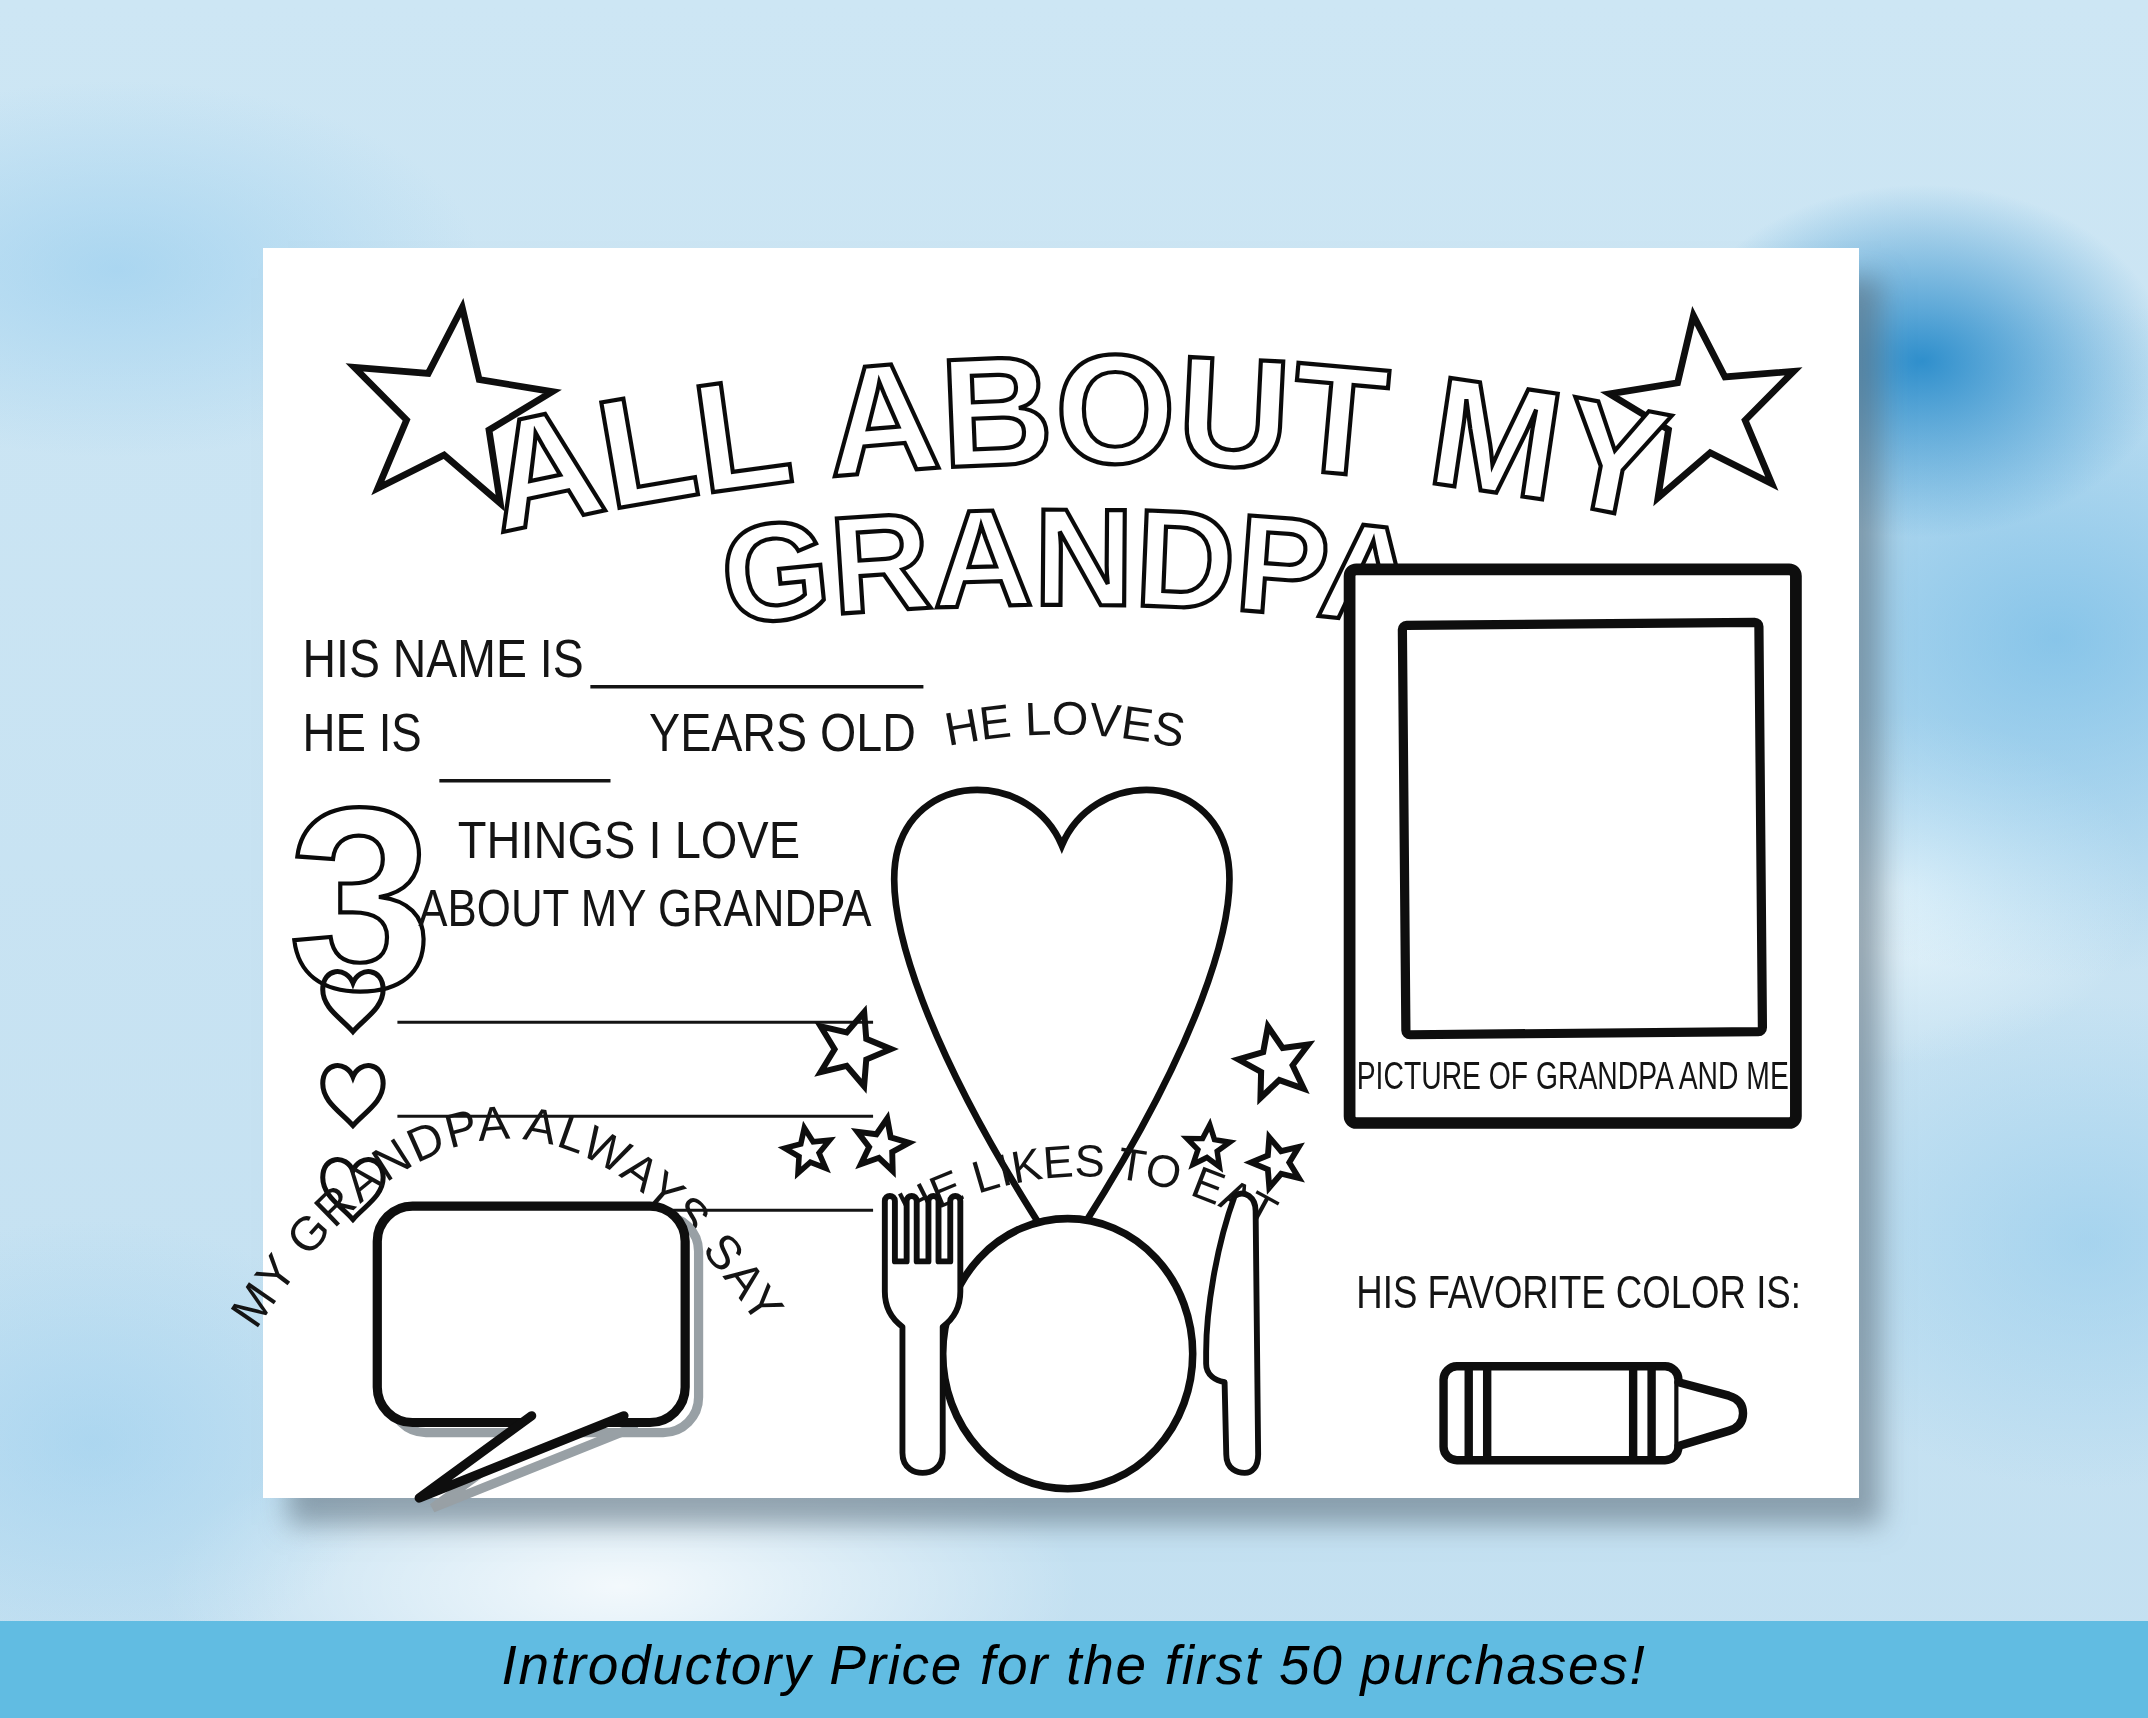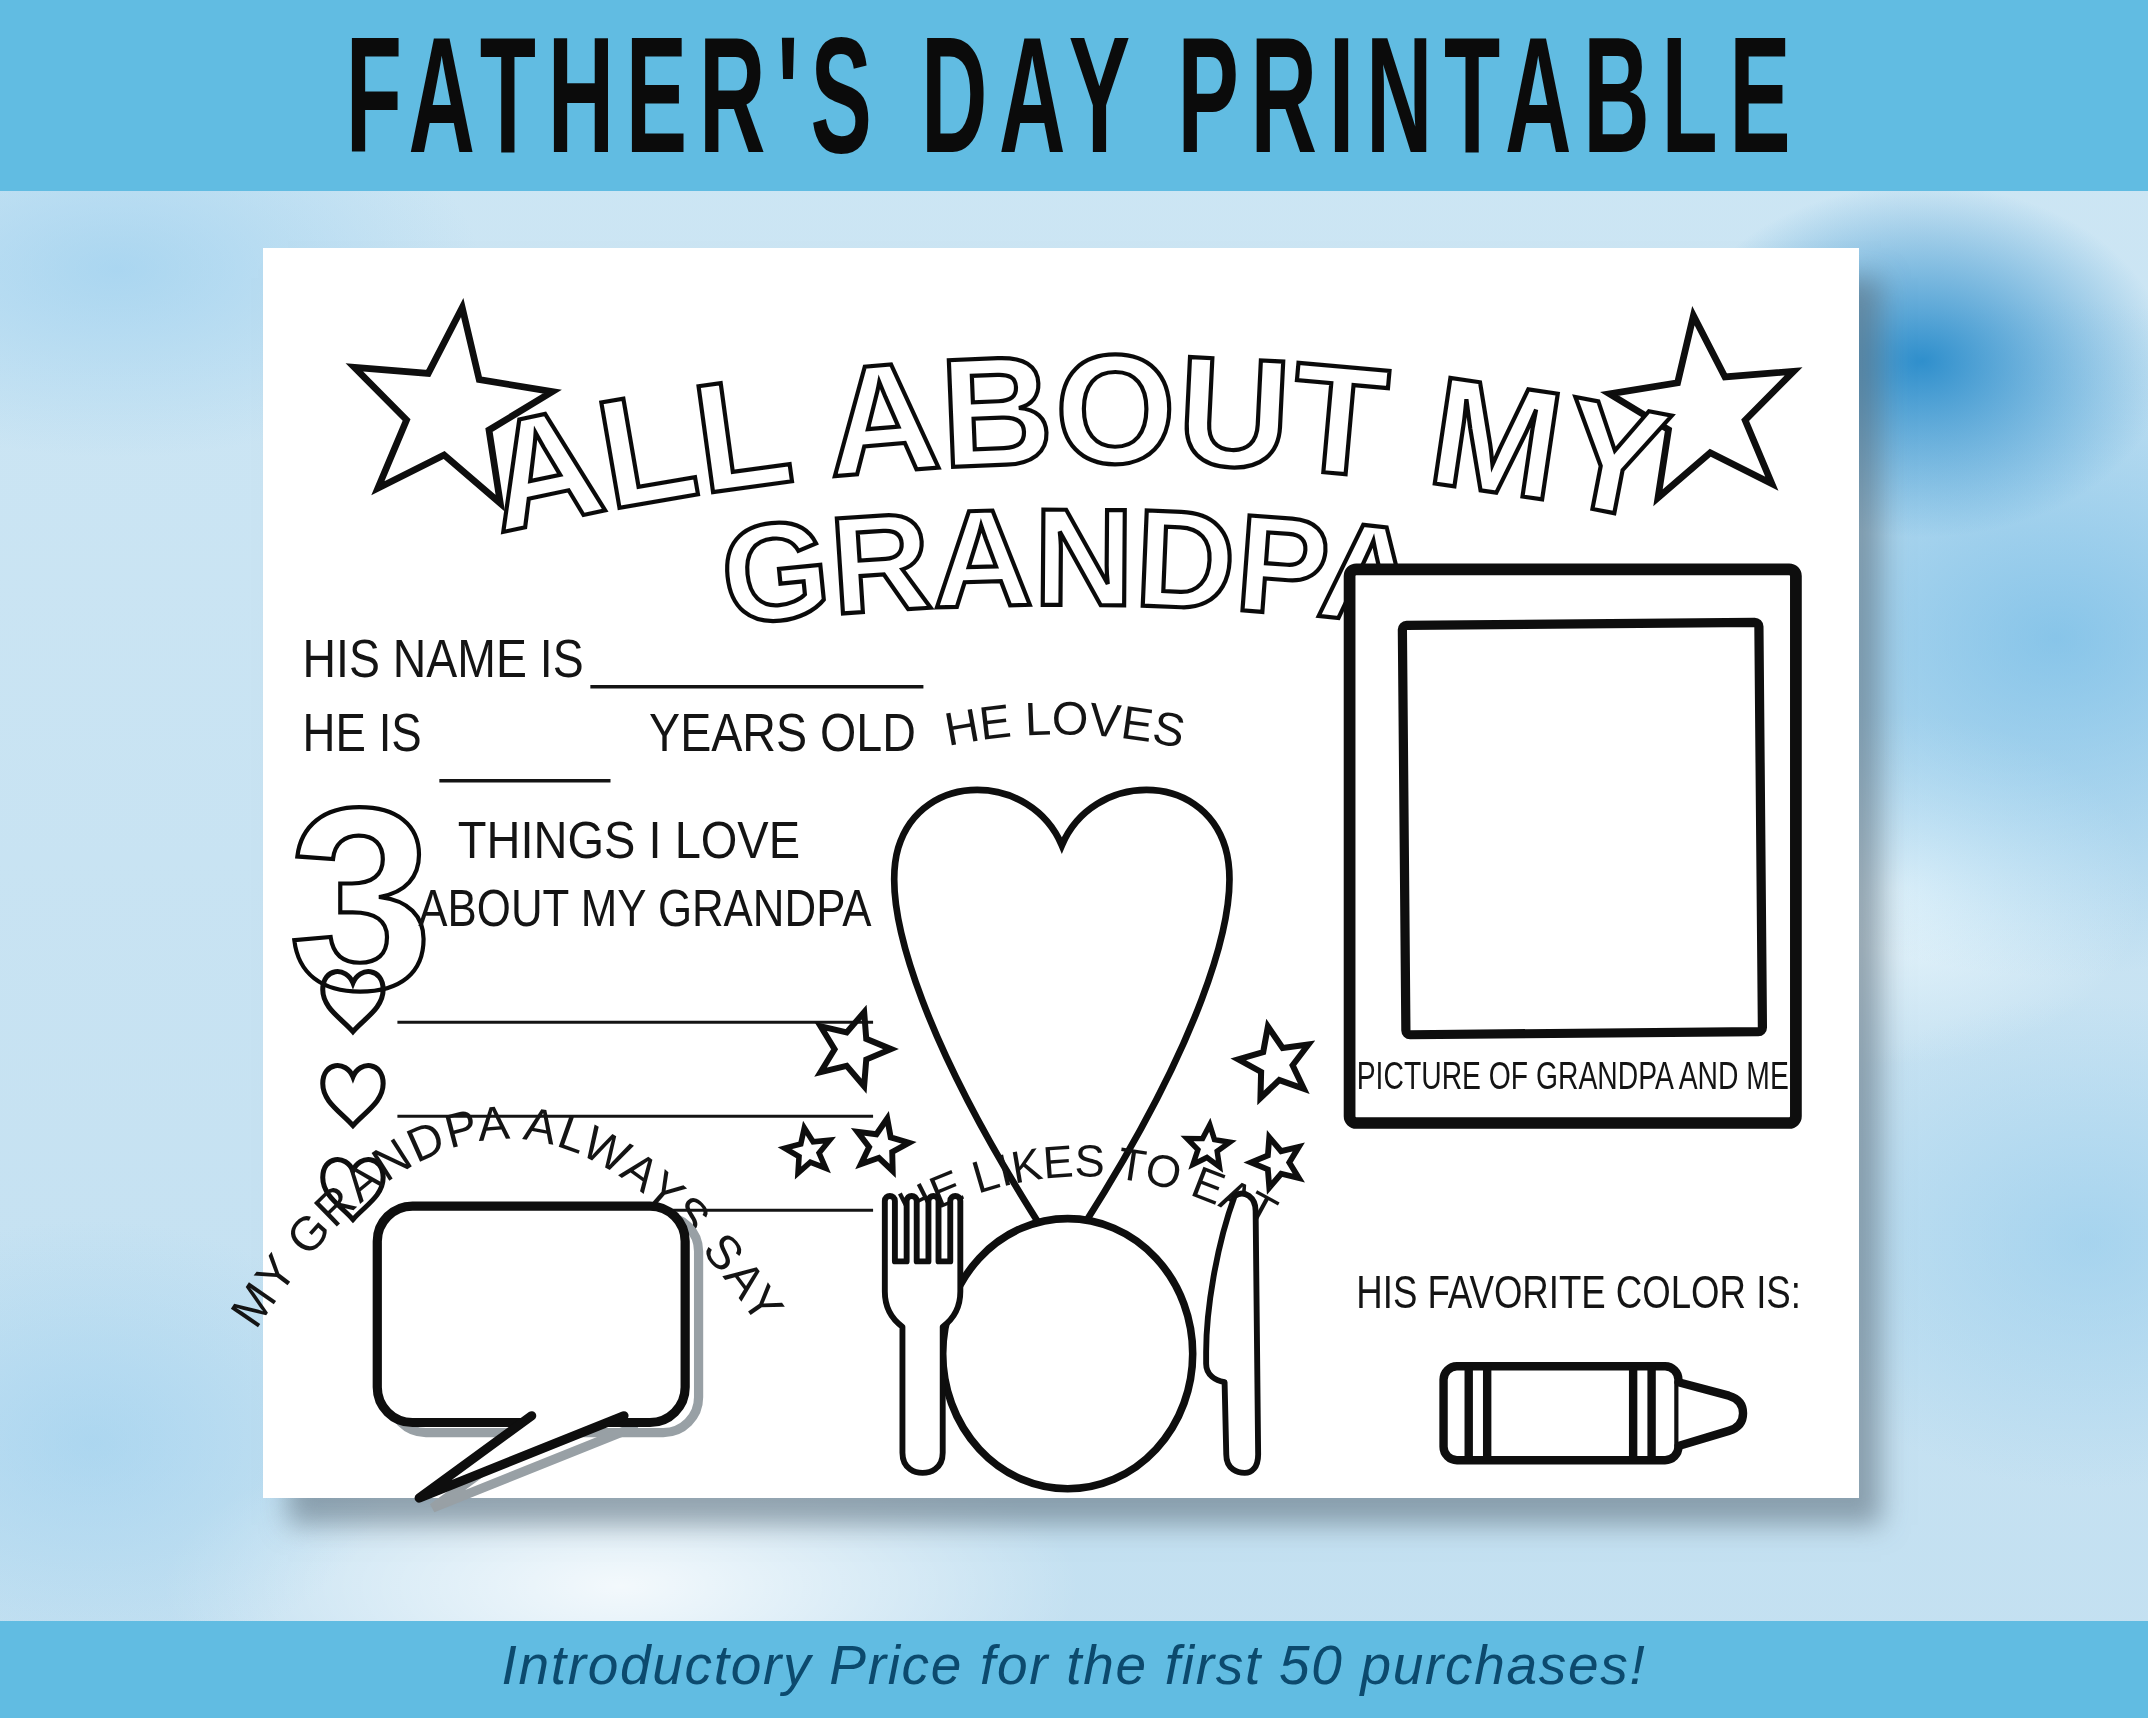--- a/index.html
+++ b/index.html
@@ -14,40 +14,37 @@
       radial-gradient(520px 269px at 117px 269px, rgba(148,204,238,.6), rgba(148,204,238,0) 70%),
       radial-gradient(436px 319px at 92px 1443px, rgba(148,204,238,.5), rgba(148,204,238,0) 70%),
       radial-gradient(638px 235px at 621px 1586px, rgba(255,255,255,.8), rgba(255,255,255,0) 72%),
       radial-gradient(361px 252px at 1892px 889px, rgba(236,248,253,.9), rgba(236,248,253,0) 70%),
       linear-gradient(#cde6f4,#c3e0f1);}
   .banner{position:absolute;left:0;width:2148px;background:#61bce2;}
   #banner-top{top:0;height:191px;display:flex;align-items:center;justify-content:center;}
   #banner-top .t{color:#0b0b0b;font-size:92px;font-weight:700;letter-spacing:11.7px;
      transform:scaleY(1.8);transform-origin:center;white-space:nowrap;}
   #banner-bottom{top:1621px;height:97px;display:flex;align-items:flex-start;justify-content:center;}
-  #banner-bottom .t{color:#0c4a6e;font-size:55px;font-style:italic;letter-spacing:1.7px;
+  #banner-bottom .t{color:#000000;font-size:55px;font-style:italic;letter-spacing:1.7px;
      margin-top:11.7px;white-space:nowrap;}
   #page{position:absolute;left:263px;top:248px;width:1596px;height:1250px;background:#ffffff;
      box-shadow:23.5px 28.5px 25px -1.7px rgba(90,105,118,.55);}
   svg{overflow:visible;}
   svg text{font-family:"Liberation Sans",sans-serif;fill:#141414;}
   .outline-big{fill:#ffffff;stroke:#0a0a0a;stroke-width:5px;font-weight:700;}
   .ink{fill:#141414;}
   .shape{fill:none;stroke:#0e0e0e;}
   .fillshape{fill:#ffffff;stroke:#0e0e0e;stroke-linejoin:round;stroke-linecap:round;}
 </style>
 </head>
 <body>
 
 <div id="stage">
   <div id="bg"></div>
 
-  <div id="banner-top" class="banner">
-    <div class="t">FATHER'S DAY PRINTABLE</div>
-  </div>
 
   <div id="page">
     <svg width="1596" height="1250" viewBox="0 0 1902 1490">
       <defs>
         <polygon id="starB" points="0,-125 30.6,-42.1 118.9,-38.6 49.5,16.1 73.5,101.1 0,52 -73.5,101.1 -49.5,16.1 -118.9,-38.6 -30.6,-42.1"></polygon>
         <polygon id="starS" points="0,-30 7.9,-10.9 28.5,-9.3 12.8,4.2 17.6,24.3 0,13.5 -17.6,24.3 -12.8,4.2 -28.5,-9.3 -7.9,-10.9"></polygon>
         <path id="heartS" d="M 0 -14 C -8 -34 -36 -32 -36 -6 C -36 16 -14 28 0 44 C 14 28 36 16 36 -6 C 36 -32 8 -34 0 -14 Z"></path>
         <path id="p-title1" d="M 240 350 Q 970 170 1700 335" fill="none"></path>
         <path id="p-title2" d="M 460 462 Q 962 388 1465 464" fill="none"></path>
         <path id="p-says" d="M 5 1270 Q 300 840 600 1300" fill="none"></path>

